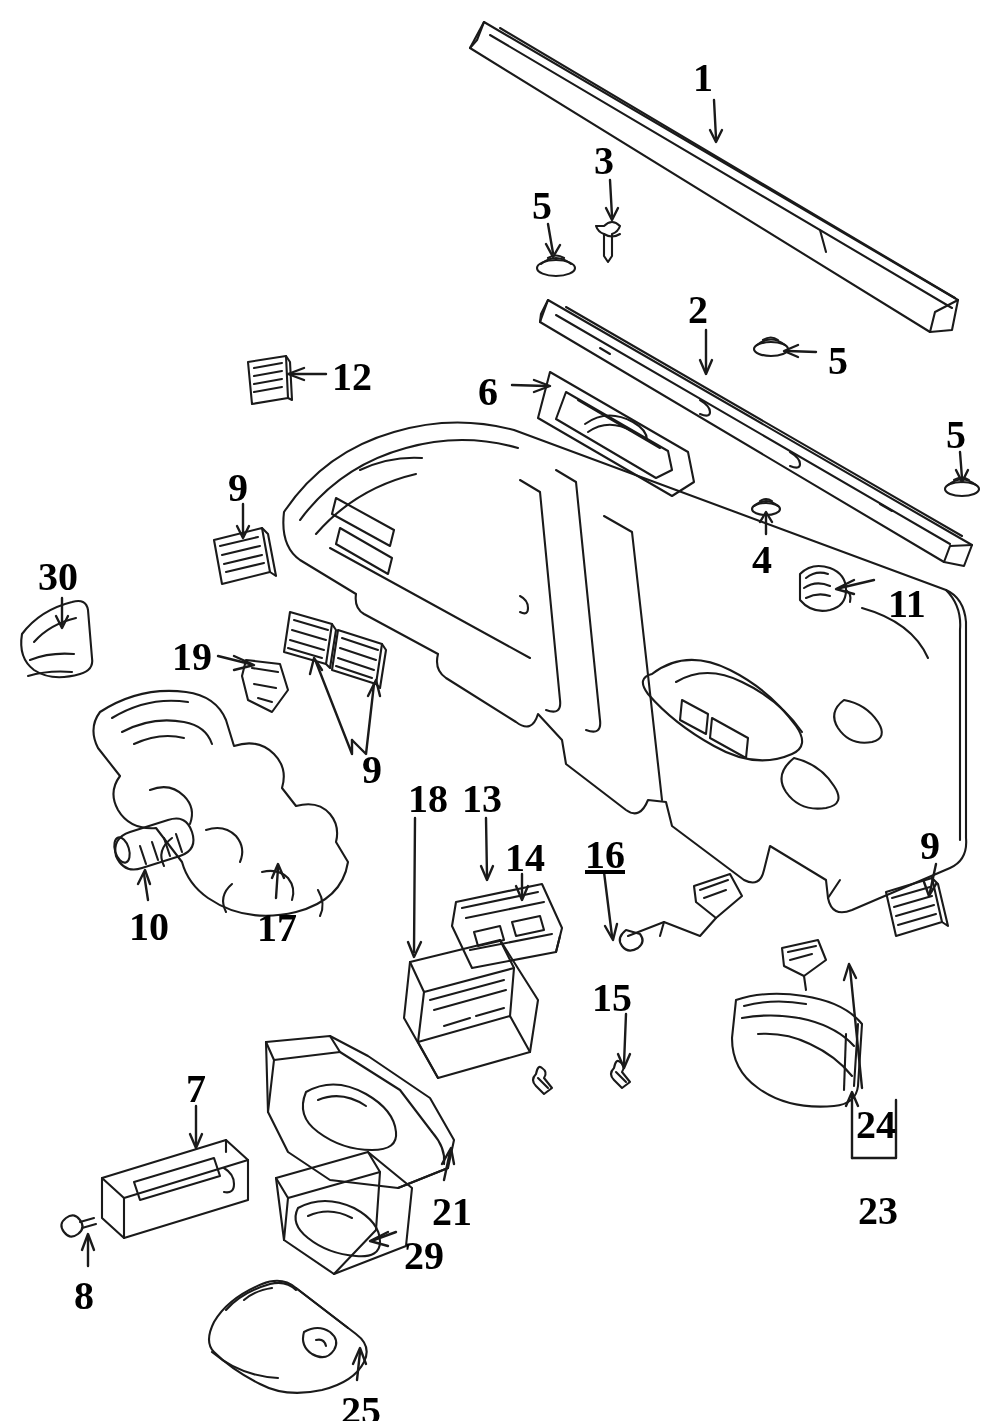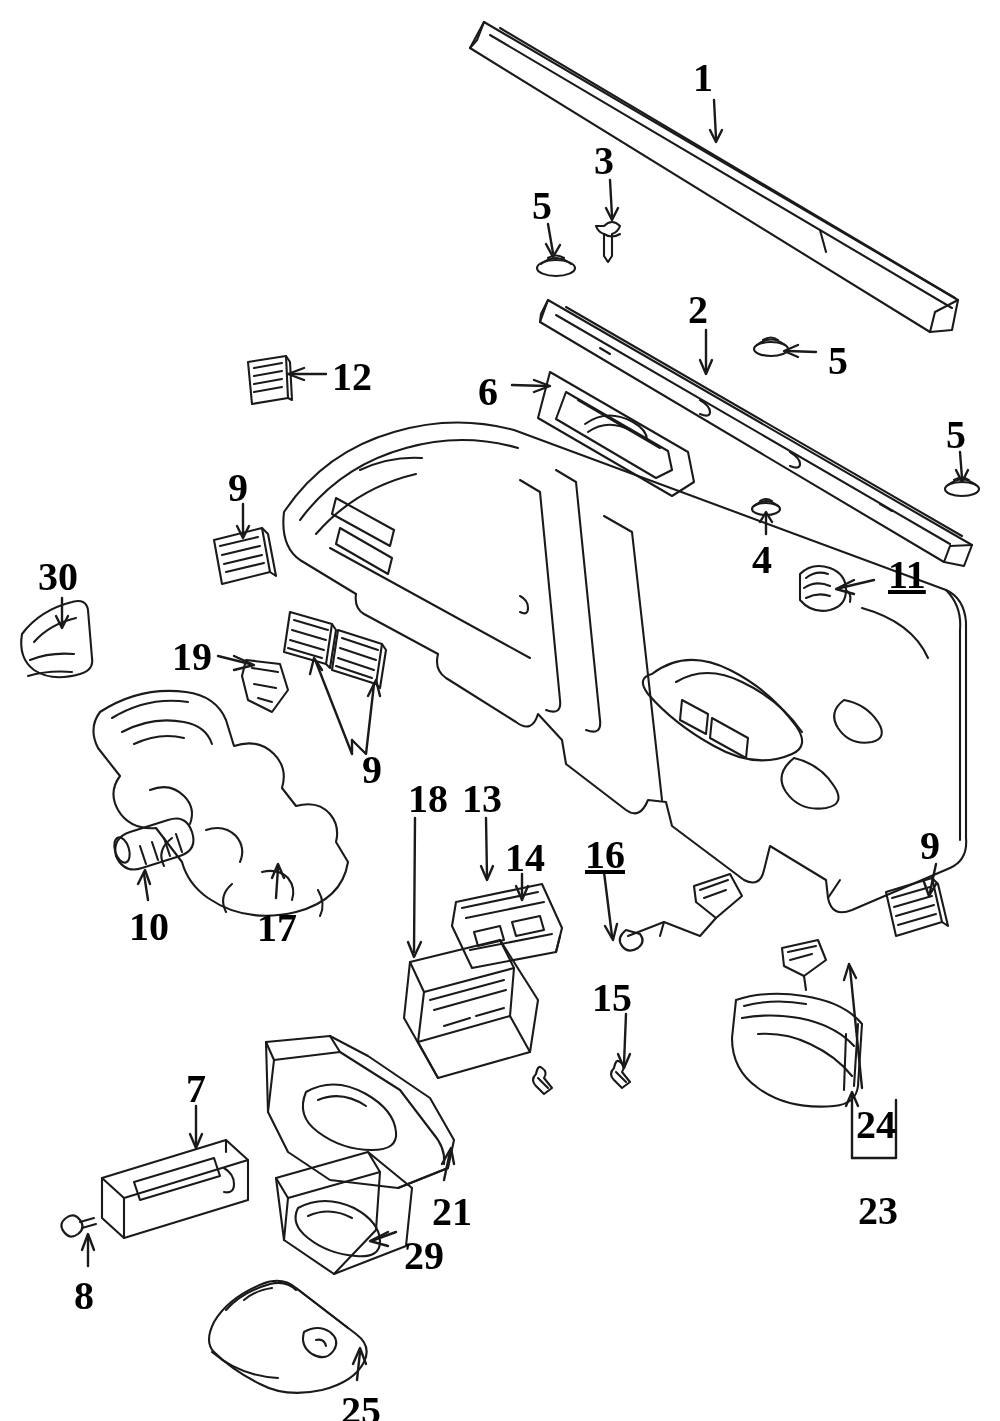--- a/index.html
+++ b/index.html
@@ -425,21 +425,21 @@
   <div class="callout" style="left:693px; top:58px;">1</div>
   <div class="callout" style="left:594px; top:141px;">3</div>
   <div class="callout" style="left:532px; top:186px;">5</div>
   <div class="callout" style="left:688px; top:290px;">2</div>
   <div class="callout" style="left:828px; top:341px;">5</div>
   <div class="callout" style="left:946px; top:415px;">5</div>
   <div class="callout" style="left:332px; top:357px;">12</div>
   <div class="callout" style="left:478px; top:372px;">6</div>
   <div class="callout" style="left:228px; top:468px;">9</div>
   <div class="callout" style="left:752px; top:540px;">4</div>
-  <div class="callout" style="left:888px; top:555px;text-decoration:underline;">11</div>
+  <div class="callout" style="left:888px; top:584px;">11</div>
   <div class="callout" style="left:38px;  top:557px;">30</div>
   <div class="callout" style="left:172px; top:637px;">19</div>
   <div class="callout" style="left:362px; top:750px;">9</div>
   <div class="callout" style="left:408px; top:779px;font-family:Liberation Serif, serif;">18</div>
   <div class="callout" style="left:462px; top:779px;">13</div>
   <div class="callout" style="left:505px; top:838px;">14</div>
   <div class="callout" style="left:585px; top:835px;text-decoration:underline;">16</div>
   <div class="callout" style="left:920px; top:826px;">9</div>
   <div class="callout" style="left:129px; top:907px;">10</div>
   <div class="callout" style="left:257px; top:908px;">17</div>

